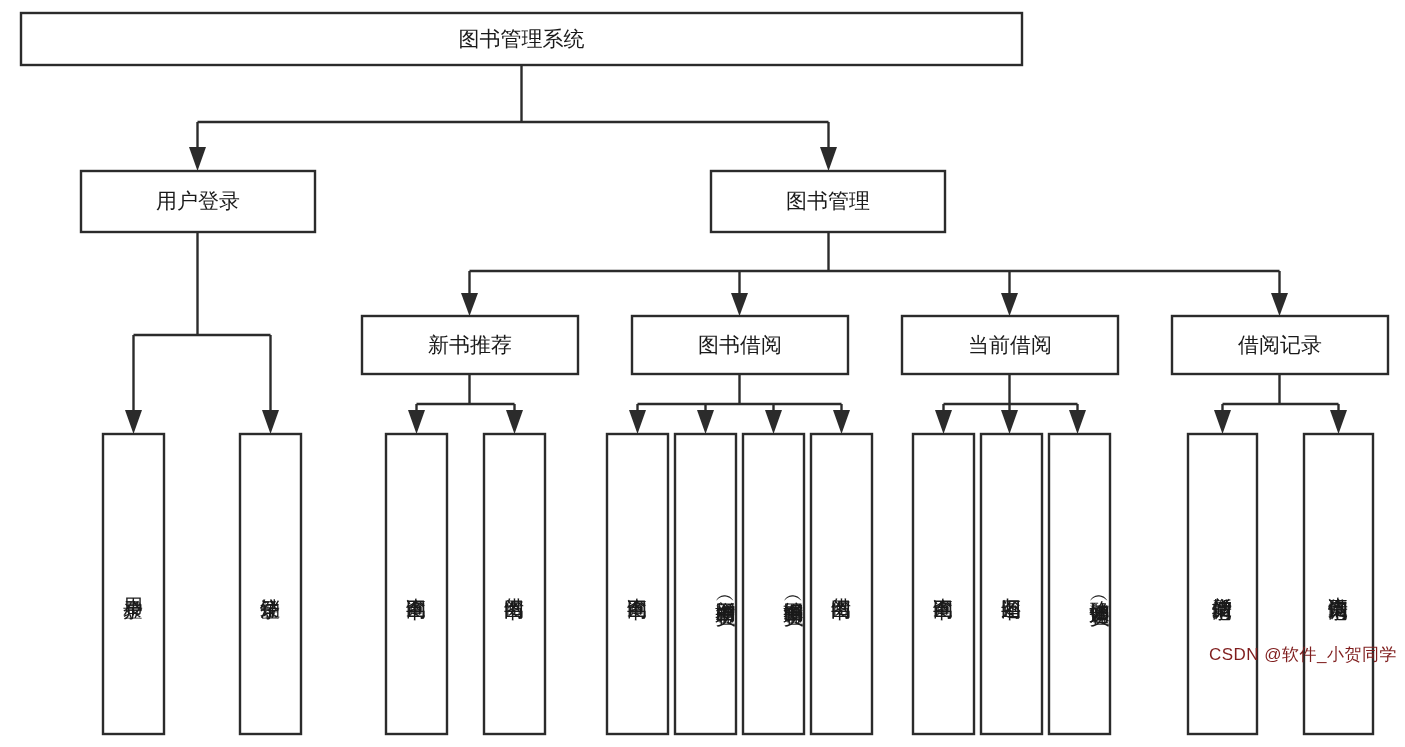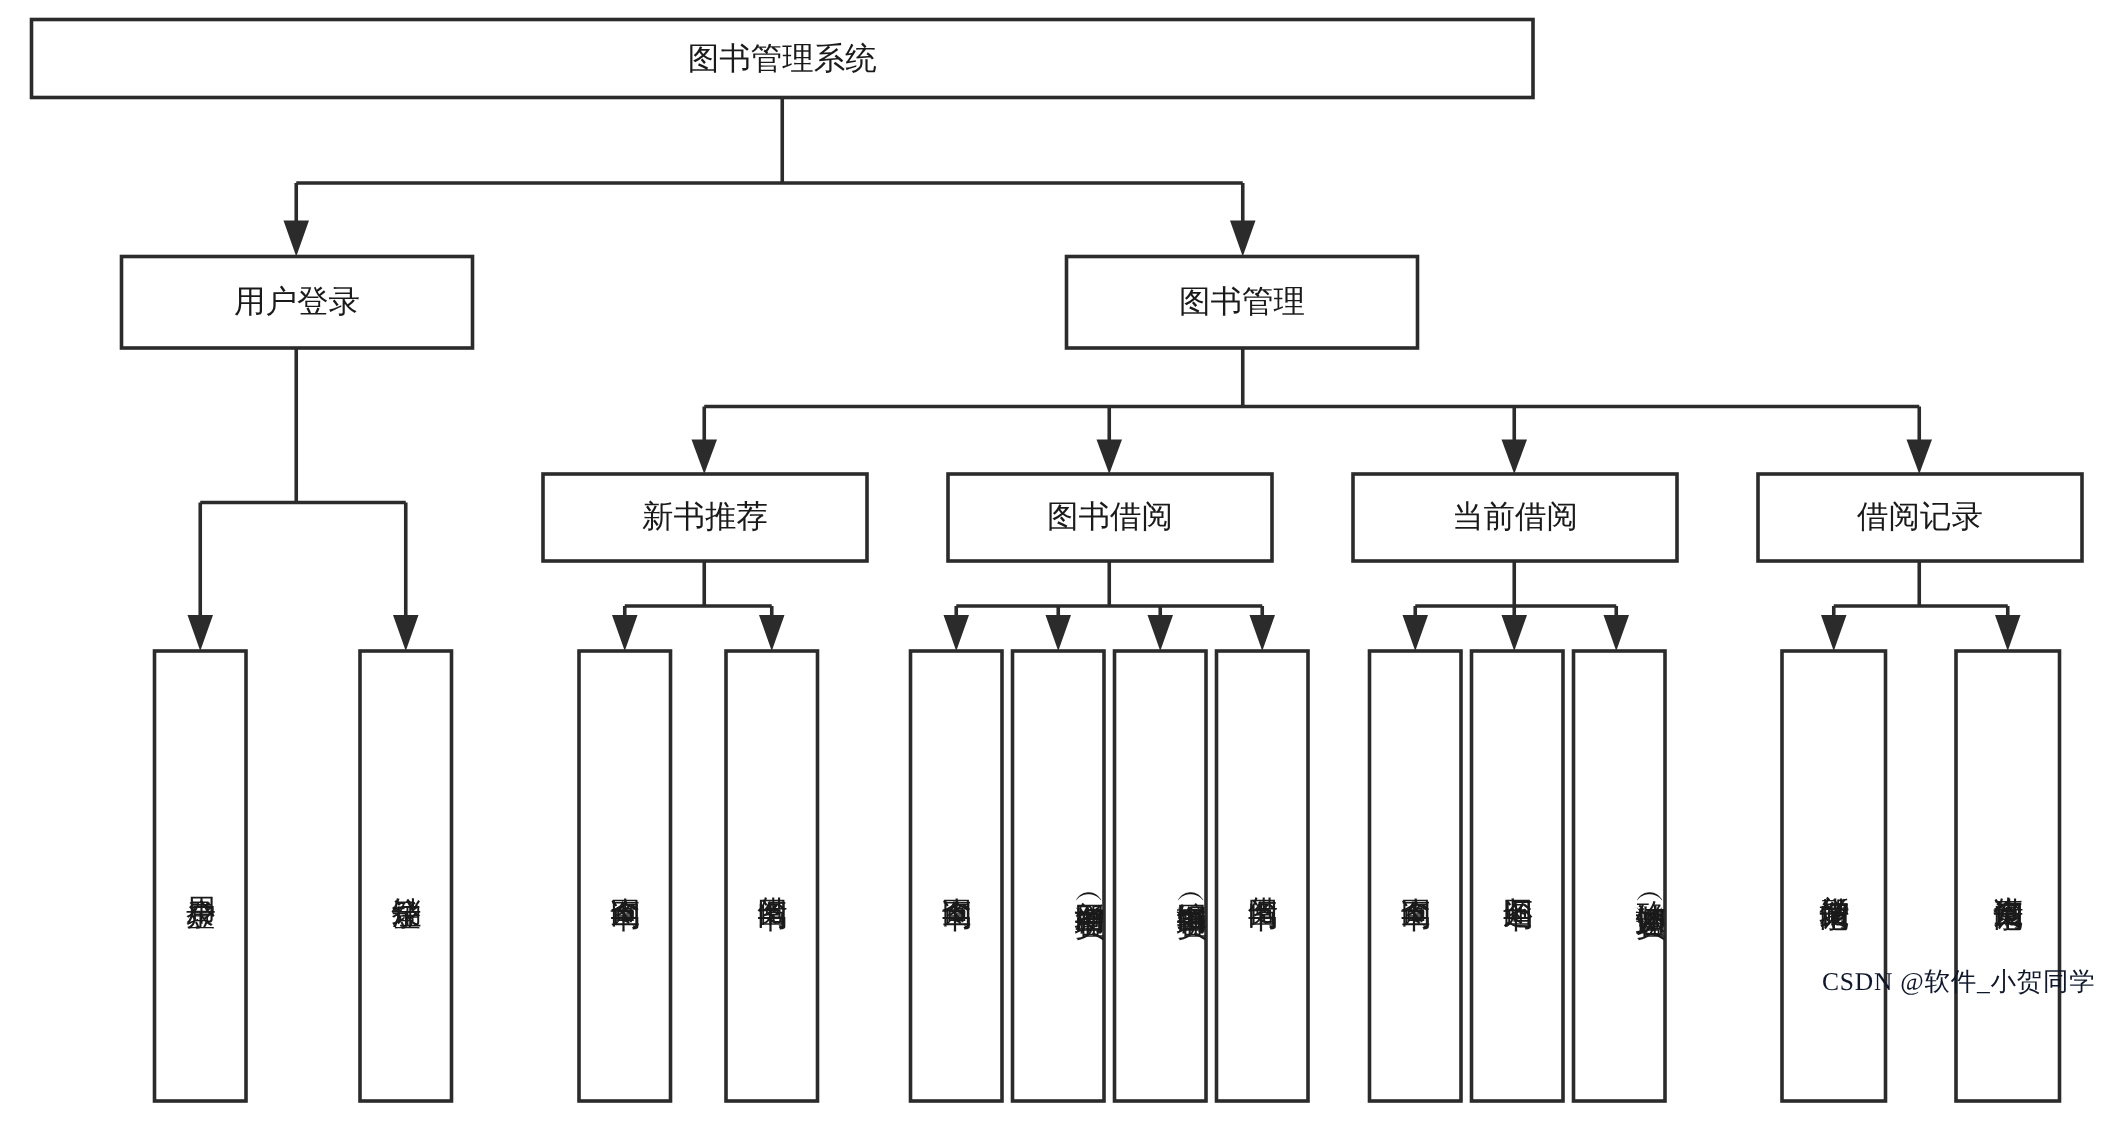--- a/index.html
+++ b/index.html
@@ -63,23 +63,23 @@
     text-orientation: upright;
     letter-spacing: 1px;
     line-height: 1;
     pointer-events: none;
     user-select: none;
   }
   .watermark {
     position: absolute;
     right: 8px;
     bottom: 4px;
-    font-family: Liberation Serif, serif;
+    font-family: Liberation Sans, sans-serif;
     font-size: 17px;
-    color: #0f172a;
+    color: #7f1d1d;
     letter-spacing: 0.5px;
     white-space: nowrap;
   }
 </style>
 </head>
 <body>
 
 <div id="diagram-root">
 
   <svg class="flow-canvas" viewBox="0 0 1405 747">

